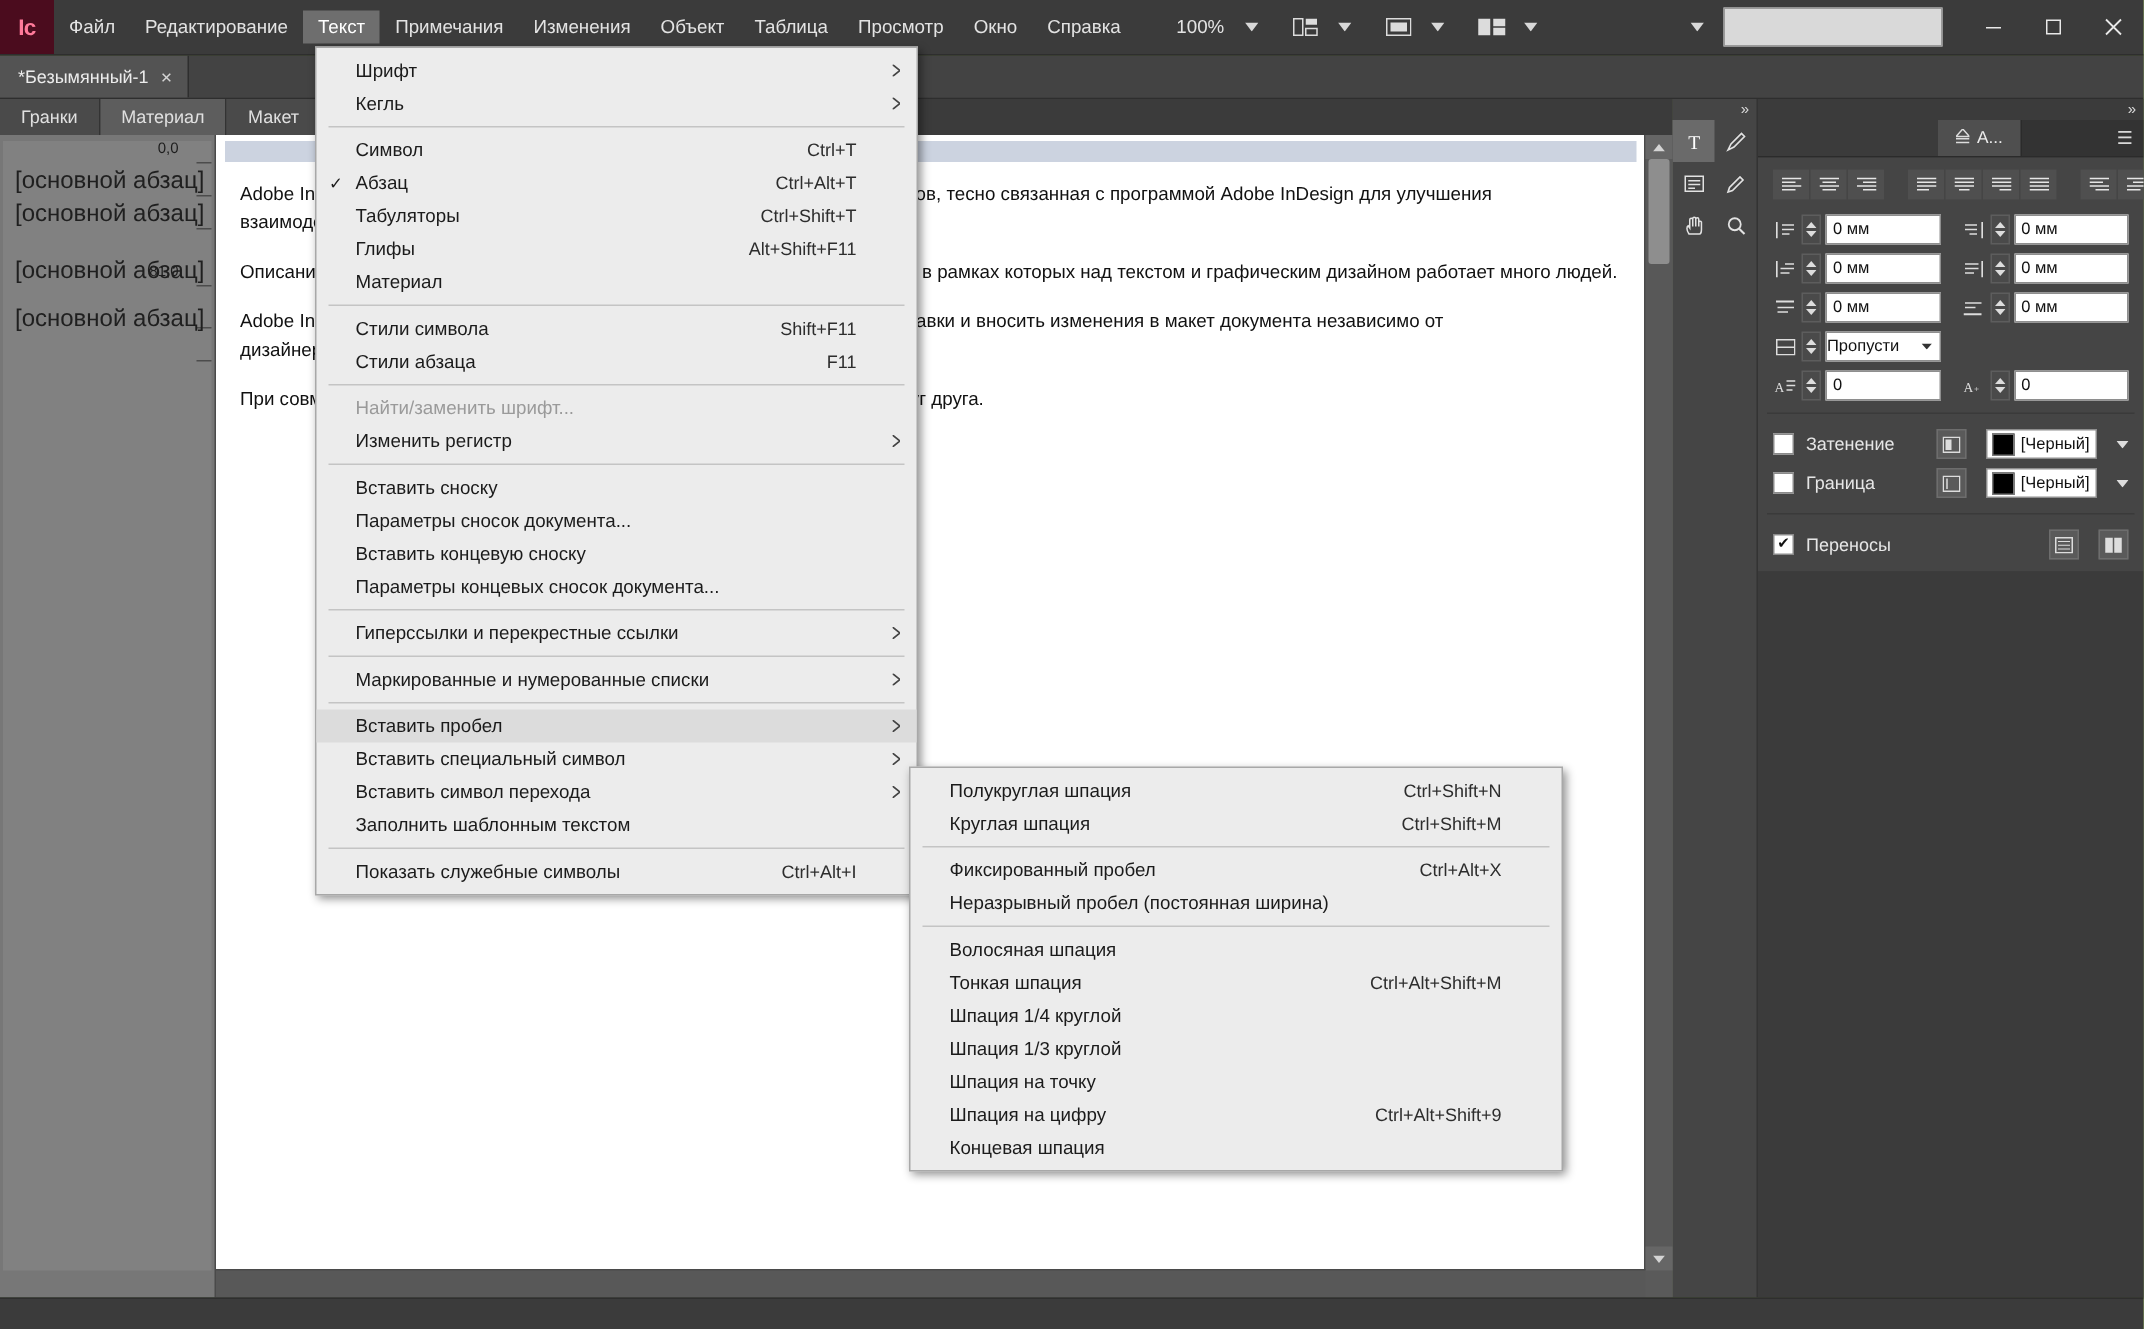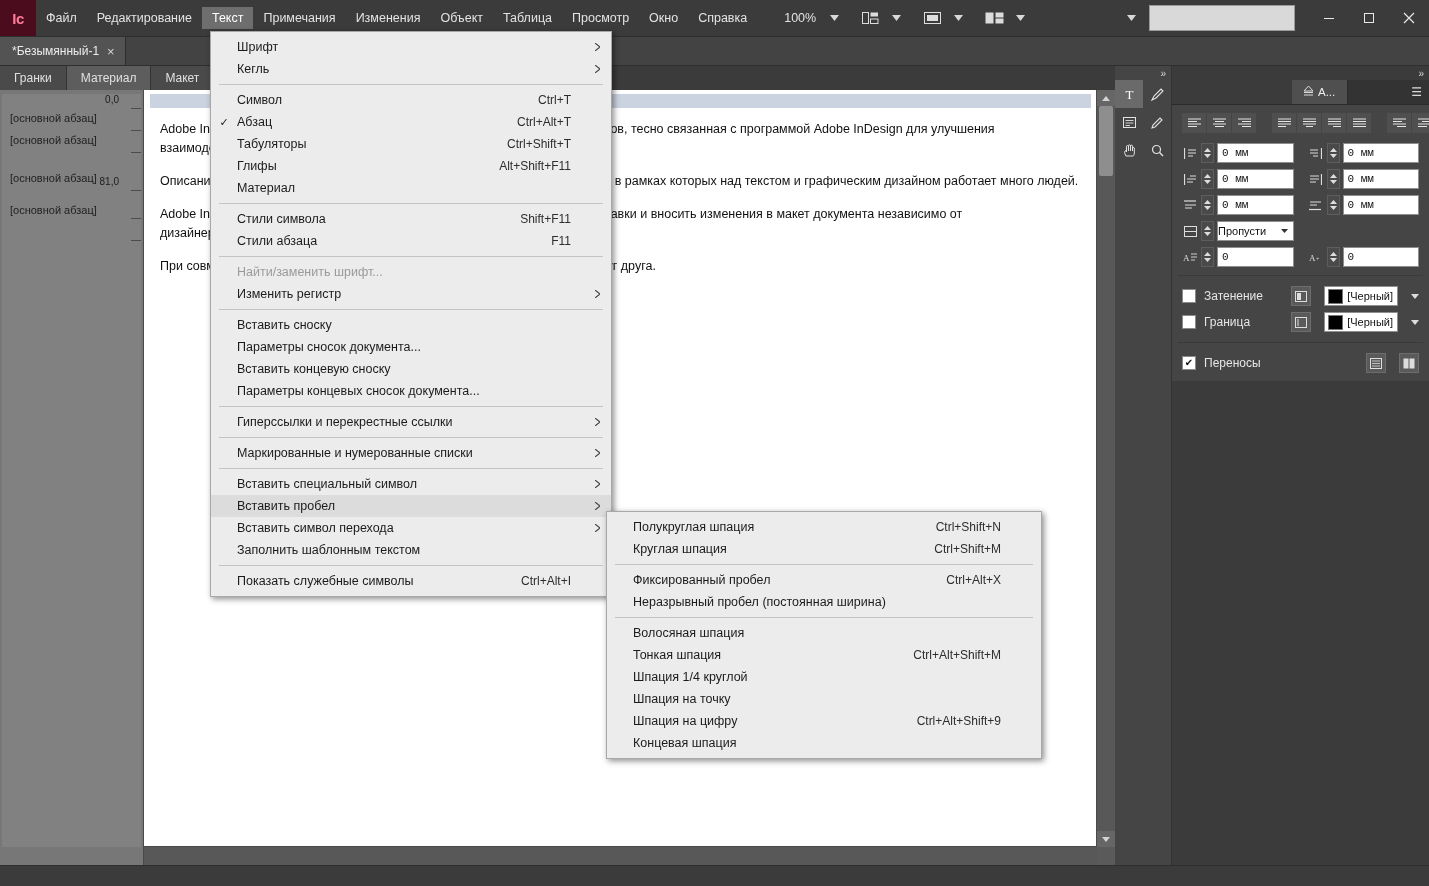--- a/index.html
+++ b/index.html
@@ -165,21 +165,21 @@
     color: #1c1c1c;
   }
   .gutter .tickline {
     position: absolute;
     right: 0; width: 10px;
     border-top: 1px solid #4c4c4c;
   }
   .gutter .para-label {
     position: absolute;
     left: 8px;
-    font-size: 11px;
+    font-size: 16px;
     color: #1f1f1f;
     white-space: nowrap;
     text-align: right;
   }
 
   
   .story {
     flex: 1 1 auto;
     background: #5a5a5a;
     position: relative;
@@ -325,21 +325,20 @@
   .input {
     flex: 1 1 auto;
     height: 18px;
     background: #ffffff;
     border: 1px solid #8e8e8e;
     color: #111;
     font-size: 11px;
     line-height: 18px;
     padding: 0 4px;
     min-width: 0;
-    font-family: Liberation Mono, monospace;
   }
   .select {
     flex: 1 1 auto;
     height: 18px;
     background: #ffffff;
     border: 1px solid #8e8e8e;
     color: #111;
     font-size: 11px;
     line-height: 18px;
     padding: 0 14px 0 0;
@@ -1080,34 +1079,34 @@
       </div>
       <div class="msep"></div>
       <div class="mrow">
         <span class="tick"></span>
         <span class="mlabel">Маркированные и нумерованные списки</span>
         <span class="marrow"><svg width="5" height="8" viewBox="0 0 5 8">
             <path d="M0 0 L5 4 L0 8" fill="none" stroke="#444" stroke-width="1.1"></path>
           </svg></span>
       </div>
       <div class="msep"></div>
+      <div class="mrow hl">
+        <span class="tick"></span>
+        <span class="mlabel">Вставить пробел</span>
+        <span class="marrow"><svg width="5" height="8" viewBox="0 0 5 8">
+            <path d="M0 0 L5 4 L0 8" fill="none" stroke="#444" stroke-width="1.1"></path>
+          </svg></span>
+      </div>
       <div class="mrow">
         <span class="tick"></span>
         <span class="mlabel">Вставить специальный символ</span>
         <span class="marrow"><svg width="5" height="8" viewBox="0 0 5 8">
             <path d="M0 0 L5 4 L0 8" fill="none" stroke="#444" stroke-width="1.1"></path>
           </svg></span>
       </div>
-      <div class="mrow hl">
-        <span class="tick"></span>
-        <span class="mlabel">Вставить пробел</span>
-        <span class="marrow"><svg width="5" height="8" viewBox="0 0 5 8">
-            <path d="M0 0 L5 4 L0 8" fill="none" stroke="#444" stroke-width="1.1"></path>
-          </svg></span>
-      </div>
       <div class="mrow">
         <span class="tick"></span>
         <span class="mlabel">Вставить символ перехода</span>
         <span class="marrow"><svg width="5" height="8" viewBox="0 0 5 8">
             <path d="M0 0 L5 4 L0 8" fill="none" stroke="#444" stroke-width="1.1"></path>
           </svg></span>
       </div>
       <div class="mrow">
         <span class="tick"></span>
         <span class="mlabel">Заполнить шаблонным текстом</span>
@@ -1159,20 +1158,25 @@
         <span class="mshort">Ctrl+Alt+Shift+M</span>
         <span class="marrow"></span>
       </div>
       <div class="mrow">
         <span class="tick"></span>
         <span class="mlabel">Шпация 1/4 круглой</span>
         <span class="marrow"></span>
       </div>
       <div class="mrow">
         <span class="tick"></span>
+        <span class="mlabel">Шпация 1/3 круглой</span>
+        <span class="marrow"></span>
+      </div>
+      <div class="mrow">
+        <span class="tick"></span>
         <span class="mlabel">Шпация на точку</span>
         <span class="marrow"></span>
       </div>
       <div class="mrow">
         <span class="tick"></span>
         <span class="mlabel">Шпация на цифру</span>
         <span class="mshort">Ctrl+Alt+Shift+9</span>
         <span class="marrow"></span>
       </div>
       <div class="mrow">

